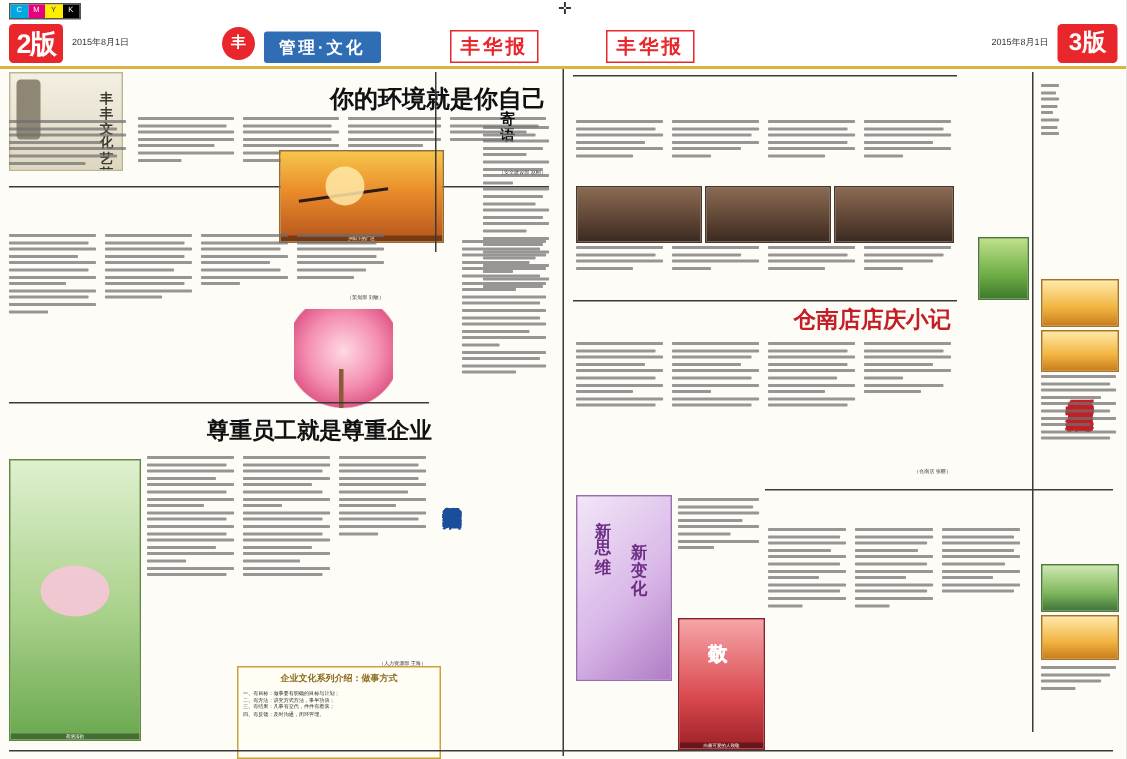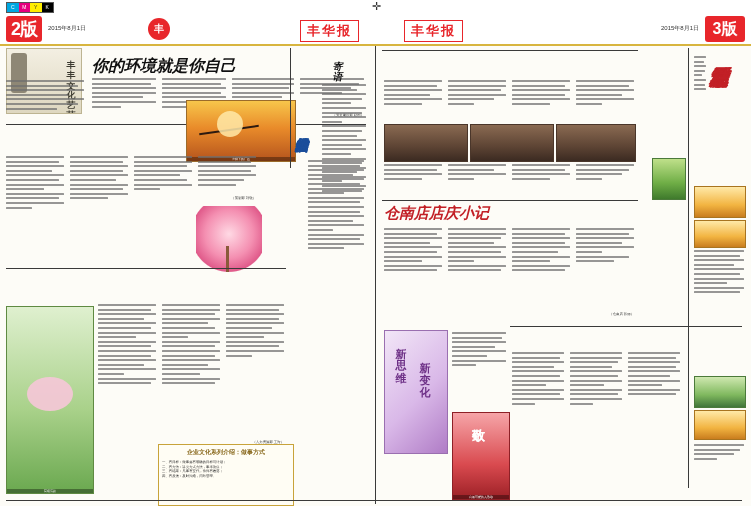--- a/index.html
+++ b/index.html
@@ -27,21 +27,21 @@
   .mast-logo{position:absolute;width:22px;height:22px;border-radius:50%;background:#e8262b;color:#fff;
     font-size:10px;font-weight:bold;text-align:center;line-height:22px;}
   .papername{position:absolute;font-size:13px;font-weight:bold;color:#e8262b;letter-spacing:2px;
     font-family:"Liberation Serif",serif;}
   .papername.boxed{border:1px solid #e8262b;padding:1px 6px;}
   .pagebadge3{position:absolute;right:6px;top:16px;width:40px;height:26px;background:#e8262b;color:#fff;border-radius:3px;
     font-size:16px;font-weight:bold;text-align:center;line-height:26px;}
   .mast-date-r{position:absolute;right:52px;top:24px;font-size:6px;color:#333;}
 
   
-  .headline{font-family:"Liberation Serif",serif;font-weight:bold;color:#111;text-align:left;font-style:italic;}
+  .headline{font-family:"Liberation Serif",serif;font-weight:bold;color:#111;text-align:right;}
   .h-red{color:#c22026;}
   .h-blue{color:#1b4e9b;}
   .body{font-size:3.4px;line-height:4.6px;color:#2b2b2b;text-align:justify;
     font-family:"Liberation Serif",serif;}
   .body.dense{font-size:3.2px;line-height:4.2px;}
   .byline{font-size:3.4px;text-align:right;color:#333;}
   .vtext{writing-mode:vertical-rl;text-orientation:upright;font-family:"Liberation Serif",serif;}
   .ln{height:2px;background:#6f6f6f;opacity:.72;margin-bottom:2.6px;border-radius:.5px;}
   .ln.s80{width:80%}.ln.s92{width:92%}.ln.s65{width:65%}.ln.s45{width:45%}.ln.s100{width:100%}
 
@@ -75,20 +75,21 @@
     </div>
     <div class="crossmark">✛</div>
   </div>
 
   <div class="masthead"></div>
 
   <div class="pagebadge">2版</div>
   <div class="mast-date">2015年8月1日</div>
 
   <div class="mast-logo" style="left:148px;top:18px;">丰</div>
+  <div class="mast-sec" style="left:176px;top:21px;">管理·文化</div>
   <div class="papername boxed" style="left:300px;top:20px;">丰华报</div>
 
   <div class="papername boxed" style="left:404px;top:20px;">丰华报</div>
   <div class="pagebadge3">3版</div>
   <div class="mast-date-r">2015年8月1日</div>
 
   <div class="rule vrule" style="left:375px;top:46px;height:458px;"></div>
 
   <div class="ph" style="left:6px;top:48px;width:74px;height:64px;background:linear-gradient(180deg,#f3efe2,#ded7c0);border:1px solid #bdb492;">
     <div style="position:absolute;left:4px;top:4px;width:16px;height:40px;background:#8e8775;border-radius:3px;"></div>
@@ -220,20 +221,21 @@
       <div class="ln s100"></div>
       <div class="ln s45"></div>
     <div class="ln s100"></div>
       <div class="ln s92"></div>
       <div class="ln s100"></div>
       <div class="ln s65"></div>
   </div>
 
   <div class="rule hrule" style="left:6px;top:268px;width:280px;"></div>
 
+  <div class="headline" style="left:6px;top:278px;width:282px;font-size:15px;position:absolute;">尊重员工就是尊重企业</div>
 
   <div class="ph lotus" style="left:6px;top:306px;width:86px;height:186px;border:1px solid #5f8a42;">
     <div style="position:absolute;left:20px;top:70px;width:46px;height:34px;border-radius:50%;background:#f6c7d8;opacity:.9;"></div>
     <div class="cap">荷塘清韵</div>
   </div>
 
   <div class="col body dense" style="left:98px;top:304px;width:58px;height:180px;">
     <div class="ln s100"></div>
       <div class="ln s92"></div>
       <div class="ln s100"></div>

